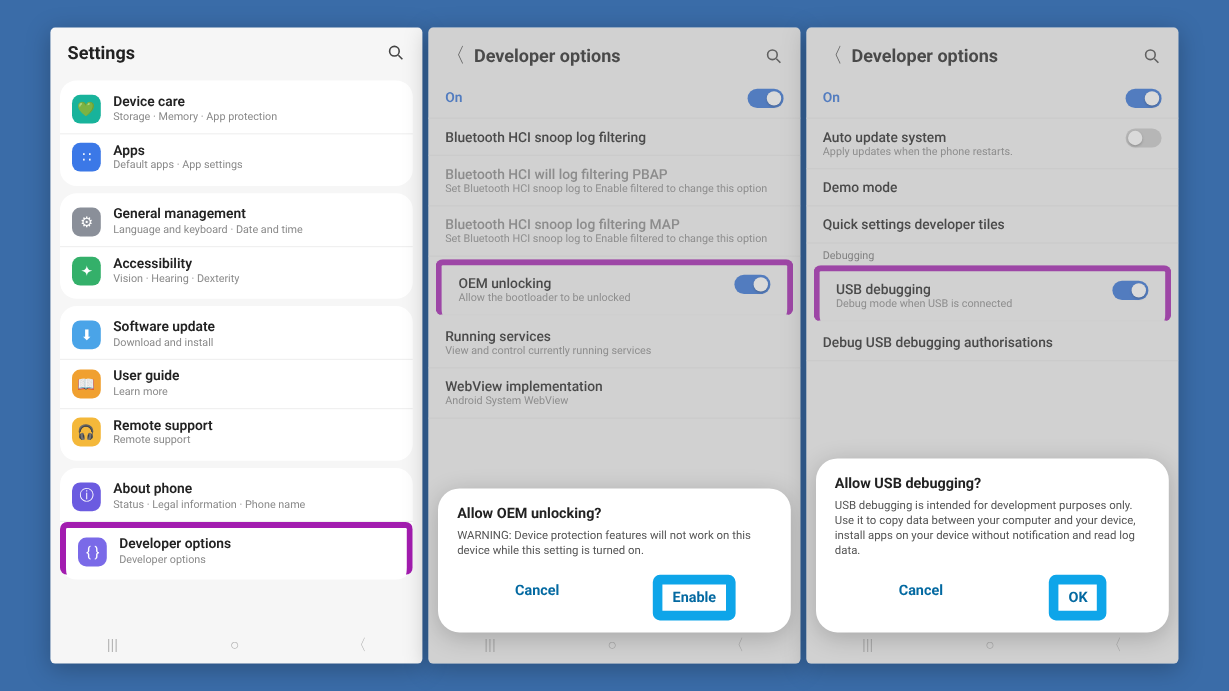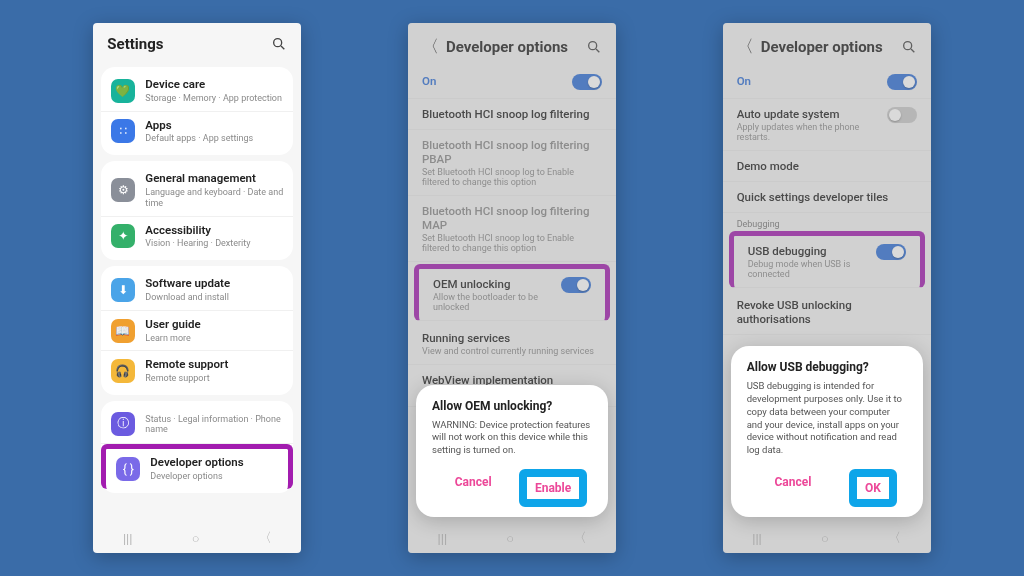--- a/index.html
+++ b/index.html
@@ -7,21 +7,21 @@
     background: #3a6ca8;
     width: 1024px;
     height: 576px;
     font-family: -apple-system, "Segoe UI", Roboto, sans-serif;
     display: flex;
     justify-content: space-around;
     align-items: center;
     padding: 20px 40px;
   }
   .phone {
-    width: 208px;
+    width: 310px;
     height: 530px;
     background: #fff;
     border-radius: 4px;
     box-shadow: 0 4px 20px rgba(0,0,0,.25);
     position: relative;
     overflow: hidden;
     display: flex;
     flex-direction: column;
     font-size: 11px;
     color: #222;
@@ -68,27 +68,27 @@
     width:30px; height:16px; border-radius:9px; background:#c8c8c8; position:relative; flex-shrink:0;
   }
   .toggle::after {
     content:""; position:absolute; width:12px; height:12px; border-radius:50%; background:#fff;
     top:2px; left:2px; box-shadow:0 1px 2px rgba(0,0,0,.3);
   }
   .toggle.on { background:#2f6fd6; }
   .toggle.on::after { left:auto; right:2px; }
   
   .dialog {
-    position:absolute; left:8px; right:8px; bottom:36px; background:#fff; border-radius:18px;
+    position:absolute; left:8px; right:8px; bottom:26px; background:#fff; border-radius:18px;
     padding:14px 16px 10px 16px; z-index:5; box-shadow:0 4px 20px rgba(0,0,0,.2);
   }
   .dialog .dtitle { font-size:12px; font-weight:700; margin-bottom:6px; }
   .dialog .dbody { font-size:9.5px; color:#555; line-height:1.35; }
   .dialog .dbtns { display:flex; justify-content:space-around; margin-top:12px; }
-  .dialog .dbtn { font-size:12px; font-weight:700; color:#ec4899; padding:6px 18px; }
+  .dialog .dbtn { font-size:12px; font-weight:700; color:#0369a1; padding:6px 18px; }
   .dialog .dbtn.hl { border:8px solid #0ea5e9; border-radius:6px; padding:4px 8px; }
   
   .nav {
     display:flex; justify-content:space-around; align-items:center; height:30px;
     color:#888; font-size:13px; position:absolute; bottom:0; left:0; right:0; background:transparent; z-index:1;
   }
   .nav span { opacity:.6; }
   .phone.p1 { background:#f6f6f6; }
 </style>
 </head>
@@ -155,20 +155,21 @@
           <div class="txt">
             <div class="t">Remote support</div>
             <div class="s">Remote support</div>
           </div>
         </div>
       </div>
       <div class="card">
         <div class="row">
           <div class="ico" style="background: rgb(107, 91, 224);">ⓘ</div>
           <div class="txt">
+            <div class="t">About phone</div>
             <div class="s">Status  ·  Legal information  ·  Phone name</div>
           </div>
         </div>
         <div class="row hl">
           <div class="ico" style="background: rgb(122, 106, 232);">{ }</div>
           <div class="txt">
             <div class="t">Developer options</div>
             <div class="s">Developer options</div>
           </div>
         </div>
@@ -198,21 +199,21 @@
     <div class="toggle on"></div>
   </div>
   <div class="list" id="s2-list">
       <div class="drow">
         <div class="txt">
           <div class="t">Bluetooth HCI snoop log filtering</div>
         </div>
       </div>
       <div class="drow">
         <div class="txt">
-          <div class="t dim">Bluetooth HCI snoop log filtering PBAP</div>
+          <div class="t dim">Bluetooth HCI will log filtering PBAP</div>
           <div class="s">Set Bluetooth HCI snoop log to Enable filtered to change this option</div>
         </div>
       </div>
       <div class="drow">
         <div class="txt">
           <div class="t dim">Bluetooth HCI snoop log filtering MAP</div>
           <div class="s">Set Bluetooth HCI snoop log to Enable filtered to change this option</div>
         </div>
       </div>
       <div class="drow hl" style="margin: 2px 6px;">
@@ -287,21 +288,21 @@
       <div class="section-label">Debugging</div>
       <div class="drow hl" style="margin: 2px 6px;">
         <div class="txt">
           <div class="t">USB debugging</div>
           <div class="s">Debug mode when USB is connected</div>
         </div>
         <div class="toggle on"></div>
       </div>
       <div class="drow">
         <div class="txt">
-          <div class="t">Revoke USB unlocking authorisations</div>
+          <div class="t">Debug USB debugging authorisations</div>
         </div>
       </div>
     </div>
   <div class="dialog">
     <div class="dtitle">Allow USB debugging?</div>
     <div class="dbody">USB debugging is intended for development purposes only. Use it to copy data between your computer and your device, install apps on your device without notification and read log data.</div>
     <div class="dbtns">
       <div class="dbtn">Cancel</div>
       <div class="dbtn hl">OK</div>
     </div>

